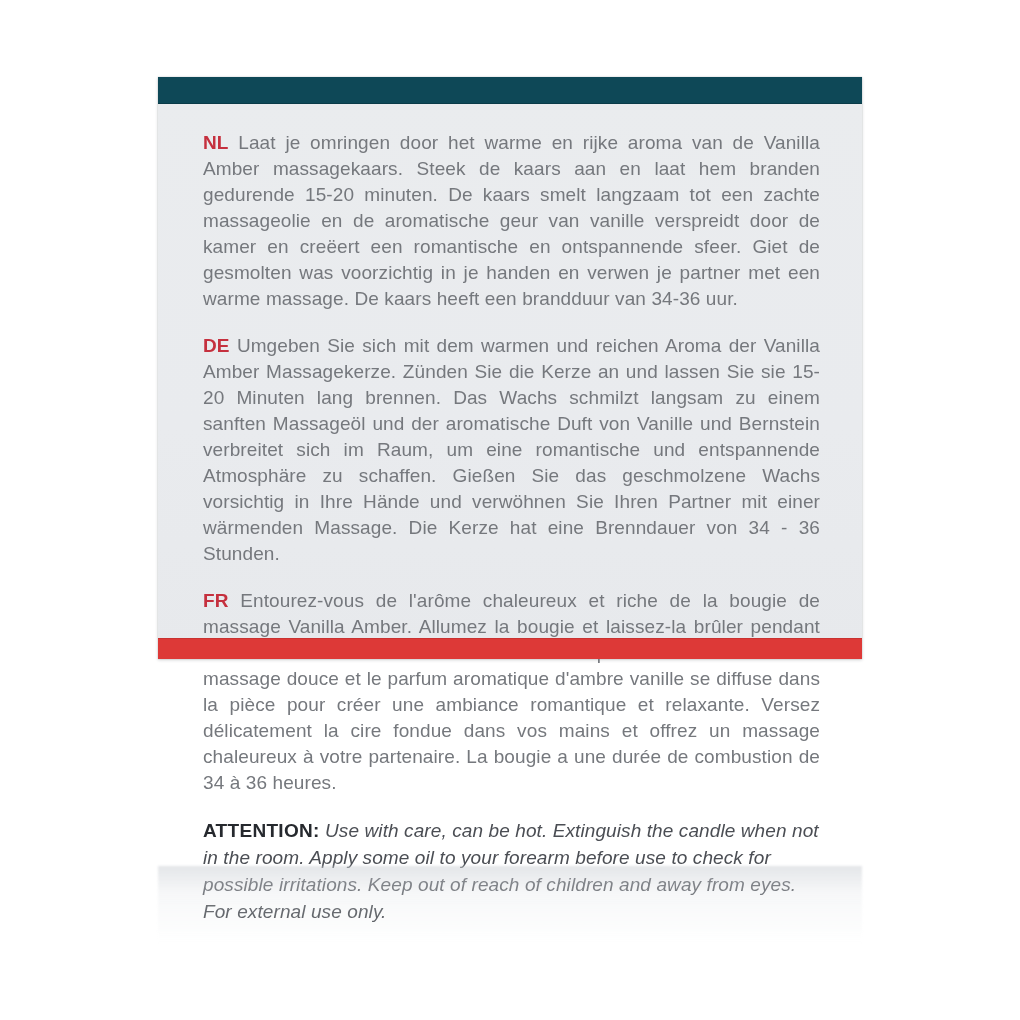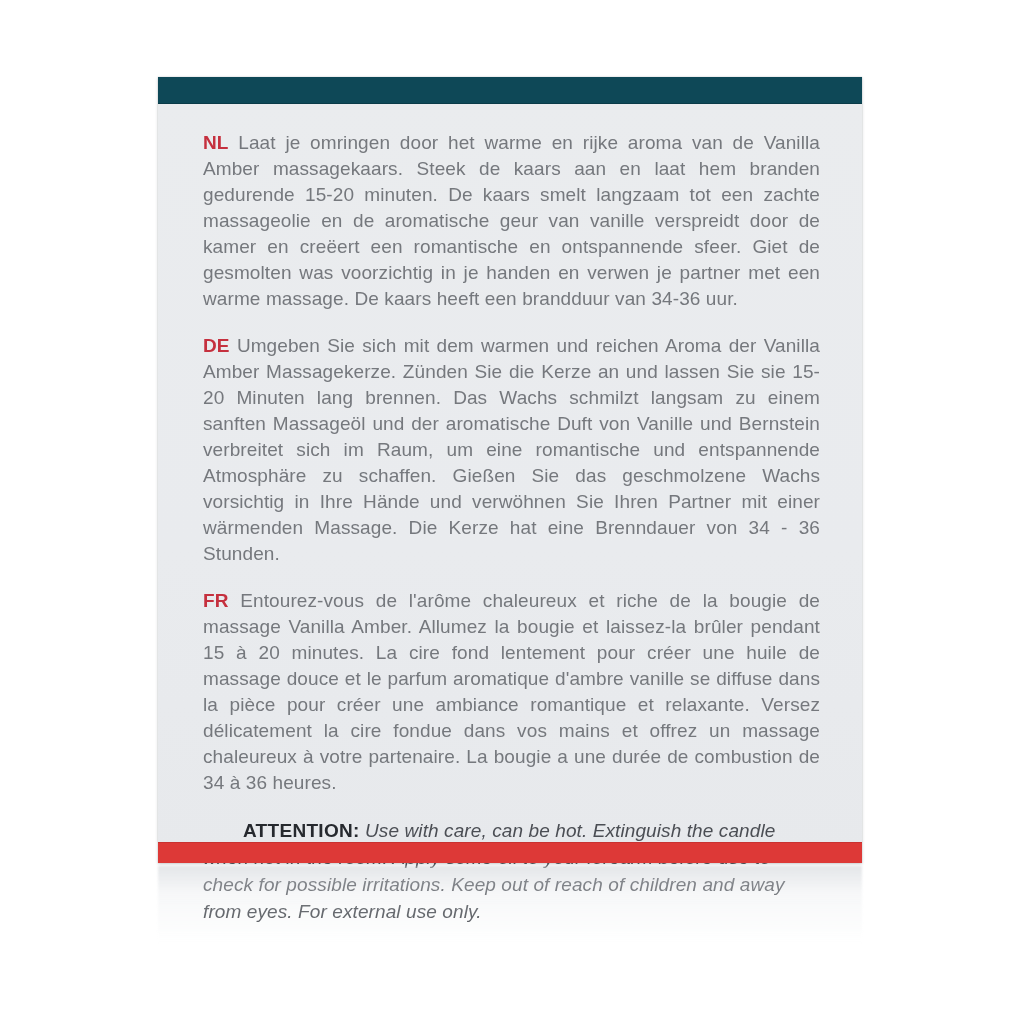--- a/index.html
+++ b/index.html
@@ -15,21 +15,21 @@
     position: relative;
     width: 1020px;
     height: 1020px;
     background: #ffffff;
   }
   .panel {
     position: absolute;
     left: 158px;
     top: 77px;
     width: 704px;
-    height: 786px;
+    height: 582px;
     background: linear-gradient(180deg, #eaecee 0%, #e9ebee 60%, #e7e9ec 100%);
     box-shadow: 0 1px 3px rgba(40,50,60,0.22), 0 0 1px rgba(40,50,60,0.25);
     text-decoration: underline;
   }
   .bar-top {
     position: absolute;
     top: 0; left: 0; right: 0;
     height: 26px;
     background: #0e4857;
     border-bottom: 1px solid #0a3b48;
@@ -67,21 +67,20 @@
     line-height: 27px;
     color: #4b4e54;
     text-align: left;
     letter-spacing: 0.1px;
   }
   .attention .att-heading {
     font-weight: bold;
     font-style: normal;
     color: #26292e;
     letter-spacing: 0.3px;
-    margin-left: 40px;
   }
   .attention .att-body {
     font-style: italic;
   }
   .reflection {
     position: absolute;
     left: 158px;
     top: 866px;
     width: 704px;
     height: 78px;

